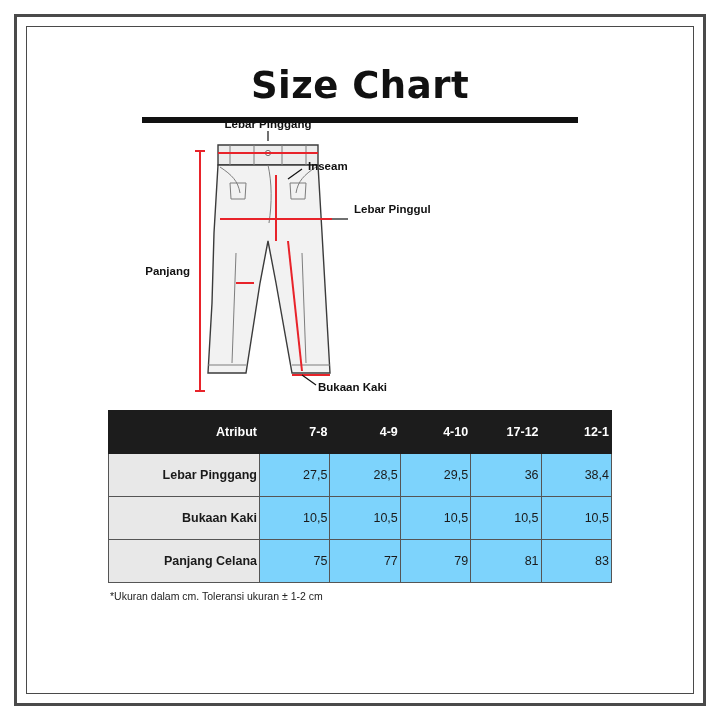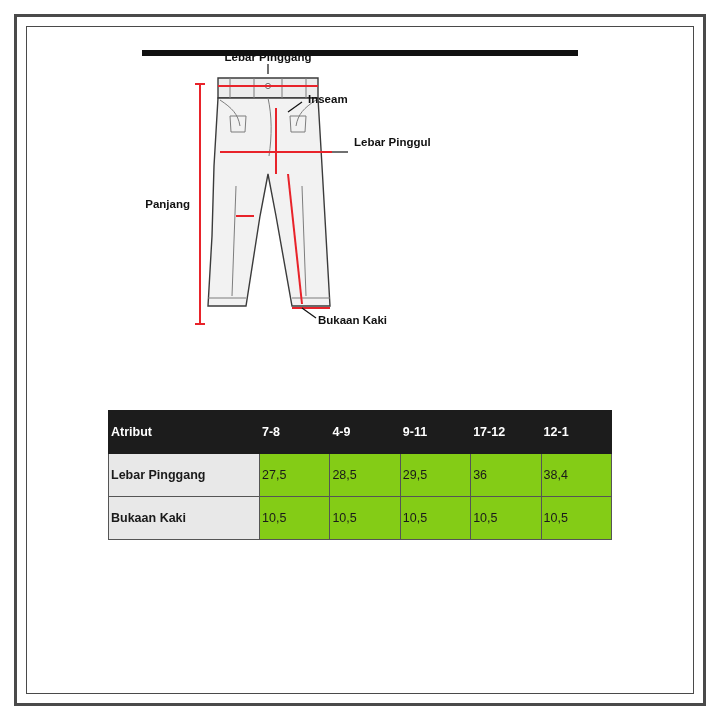--- a/index.html
+++ b/index.html
@@ -74,21 +74,21 @@
     width: 504px;
   }
   table.size-table {
     border-collapse: collapse;
     width: 504px;
     table-layout: fixed;
   }
   table.size-table th,
   table.size-table td {
     border: 1px solid #555555;
-    text-align: left;
+    text-align: right;
     font-size: 12.5px;
     color: #1a1a1a;
     height: 42px;
     padding: 0 2px;
   }
   table.size-table thead th {
     background: #1c1c1c;
     color: #ffffff;
     font-weight: bold;
     font-size: 12.5px;
@@ -96,39 +96,40 @@
   }
   table.size-table thead th.attr-col {
     width: 146px;
   }
   table.size-table tbody td.attr-cell {
     background: #e8e8e8;
     font-weight: bold;
     font-size: 12.5px;
   }
   table.size-table tbody td {
-    background: #84cc16;
+    background: #7dd3fc;
   }
   .footnote {
     margin-top: 7px;
     font-size: 10.5px;
     color: #222222;
     padding-left: 2px;
   }
 </style>
 </head>
 <body>
 
 <div class="page">
 
   <div class="frame-outer"></div>
   <div class="frame-inner"></div>
 
   <div class="content">
 
+    <div class="title">Size Chart</div>
     <div class="title-rule"></div>
 
     <div class="diagram">
       <svg width="640" height="290" viewBox="0 0 640 290" xmlns="http://www.w3.org/2000/svg">
 
         <g stroke="#3b3b3b" stroke-width="1.4" fill="#f2f2f2">
 
           <path d="M178,22 L278,22 L278,42 L178,42 Z" fill="#ececec"></path>
 
           <path d="M178,42 L278,42 L282,110 L286,180 L290,250 L252,250 L236,160 L228,118
@@ -186,21 +187,21 @@
       </svg>
     </div>
 
     <div class="table-wrap">
       <table class="size-table">
         <thead>
           <tr>
             <th class="attr-col">Atribut</th>
             <th>7-8</th>
             <th>4-9</th>
-            <th>9-11</th>
+            <th>4-10</th>
             <th>17-12</th>
             <th>12-1</th>
           </tr>
         </thead>
         <tbody>
           <tr>
             <td class="attr-cell">Lebar Pinggang</td>
             <td>27,5</td>
             <td>28,5</td>
             <td>29,5</td>
@@ -208,18 +209,27 @@
             <td>38,4</td>
           </tr>
           <tr>
             <td class="attr-cell">Bukaan Kaki</td>
             <td>10,5</td>
             <td>10,5</td>
             <td>10,5</td>
             <td>10,5</td>
             <td>10,5</td>
           </tr>
+          <tr>
+            <td class="attr-cell">Panjang Celana</td>
+            <td>75</td>
+            <td>77</td>
+            <td>79</td>
+            <td>81</td>
+            <td>83</td>
+          </tr>
         </tbody>
       </table>
+      <div class="footnote">*Ukuran dalam cm. Toleransi ukuran ± 1-2 cm</div>
     </div>
 
   </div>
 </div>
 
 </body></html>

